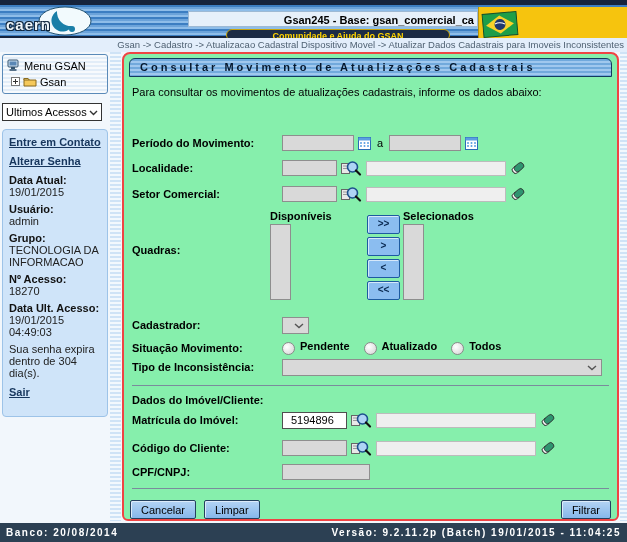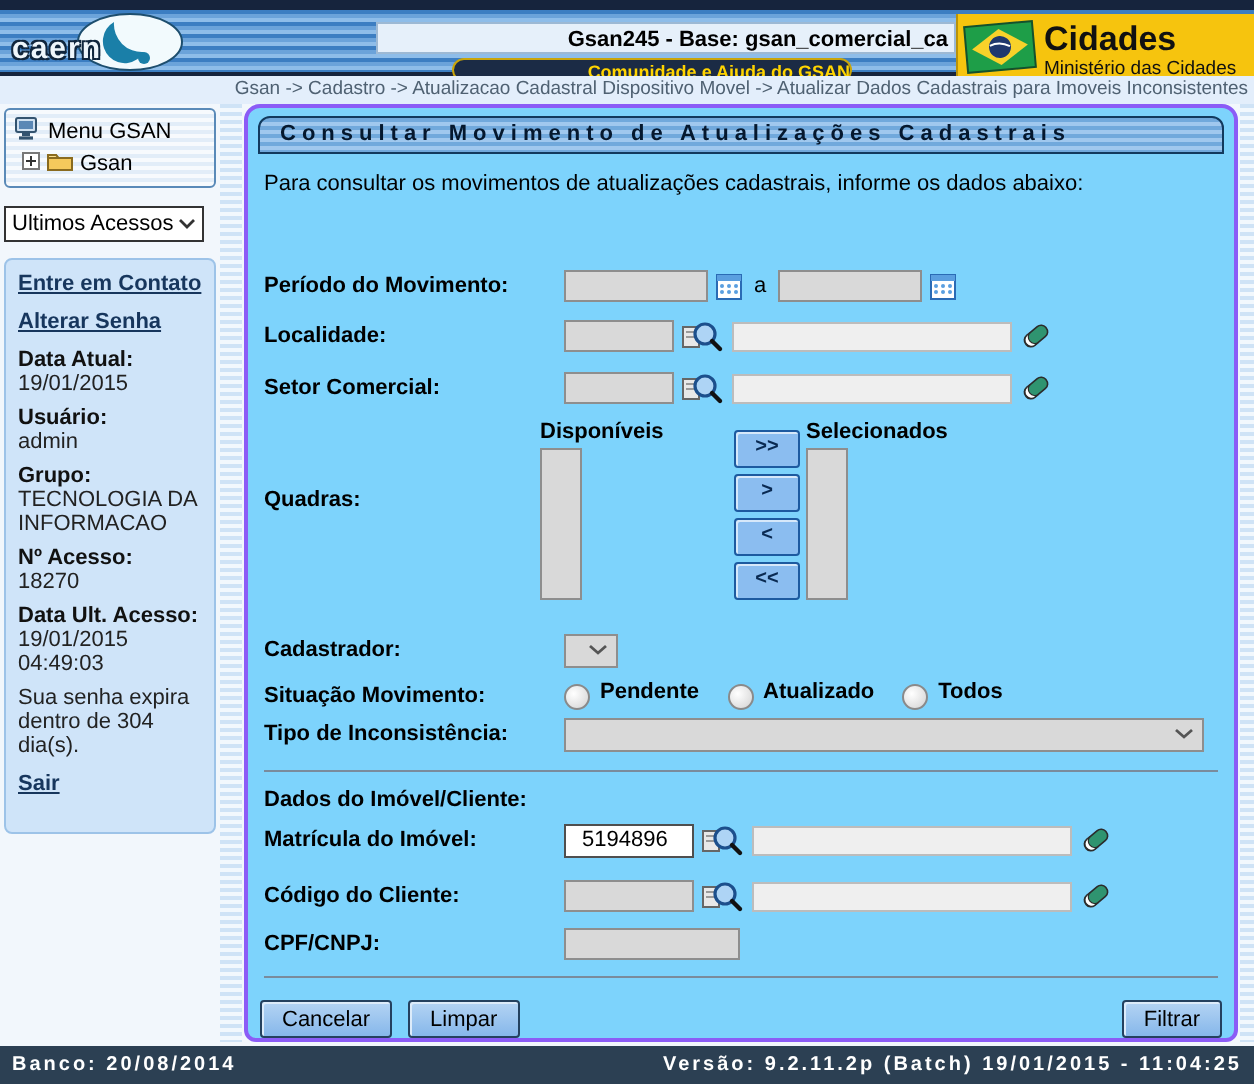--- a/index.html
+++ b/index.html
@@ -9,22 +9,22 @@
   
   .topbar{position:absolute;left:0;top:0;width:627px;height:38px;
     background:repeating-linear-gradient(180deg,#3c7ec2 0 2px,#6ba3da 2px 4px,#8ebde9 4px 6px);
     border-top:5px solid #16243d;border-bottom:2px solid #16243d;box-sizing:border-box;}
   .caern-logo{position:absolute;left:2px;top:0;width:120px;height:38px;}
   .caern-ellipse{position:absolute;left:35px;top:1px;}
   .caern-text{position:absolute;left:4px;top:11px;font-weight:bold;font-size:15px;letter-spacing:1px;color:#eef6fb;
     text-shadow:1px 1px 0 #10263d,-1px -1px 0 #10263d,1px -1px 0 #10263d,-1px 1px 0 #10263d;}
   .base-box{position:absolute;left:188px;top:6px;width:290px;height:16px;background:#e6f0fa;
     border:1px solid #9db9d4;font-weight:bold;font-size:11px;line-height:16px;text-align:right;padding-right:3px;box-sizing:border-box;}
-  .community-pill{position:absolute;left:226px;top:24px;width:200px;height:12px;background:#1b2b45;border-radius:6px;
-    color:#ffd400;font-weight:bold;font-size:9px;line-height:12px;text-align:right;border:1px solid #c9a50a;box-sizing:border-box;}
+  .community-pill{position:absolute;left:226px;top:24px;width:224px;height:12px;background:#1b2b45;border-radius:6px;
+    color:#ffd400;font-weight:bold;font-size:9px;line-height:12px;text-align:center;border:1px solid #c9a50a;box-sizing:border-box;}
   .cidades-box{position:absolute;right:0;top:2px;width:149px;height:36px;background:#f6c40e;display:flex;align-items:center;
     border-left:1px solid #b8920a;box-sizing:border-box;padding-left:3px;}
   .cidades-text{margin-left:4px;line-height:1;}
   .cidades-title{font-weight:bold;font-size:17px;color:#111;}
   .cidades-sub{font-size:9.5px;color:#111;margin-top:2px;}
   .breadcrumb{position:absolute;left:0;top:38px;width:627px;height:14px;background:#e3eefb;
     font-size:9.5px;color:#4f6172;line-height:14px;text-align:right;padding-right:3px;box-sizing:border-box;}
 
   
   .frame-strip{position:absolute;top:52px;height:469px;
@@ -42,21 +42,21 @@
     justify-content:space-between;padding:0 3px;box-sizing:border-box;}
   .info-panel{margin-top:8px;background:#cfe4f9;border:1px solid #9dc3e8;border-radius:4px;padding:6px 6px;width:106px;box-sizing:border-box;}
   .info-panel a{display:block;color:#17365d;font-weight:bold;text-decoration:underline;margin-bottom:7px;cursor:pointer;}
   .info-item{margin-bottom:5px;}
   .info-item b{display:block;color:#111;}
   .info-item span{display:block;color:#222;}
   .notice{margin:2px 0 7px 0;color:#222;}
 
   
   .panel{position:absolute;left:122px;top:52px;width:497px;height:469px;box-sizing:border-box;
-    background:#7dd3fc;border:2px solid #8b5cf6;border-radius:8px 8px 6px 6px;}
+    background:#86efac;border:2px solid #ef4444;border-radius:8px 8px 6px 6px;}
   .panel-title{position:absolute;left:5px;right:5px;top:4px;height:19px;
     background:repeating-linear-gradient(180deg,#71a9dc 0 2px,#a0c8ee 2px 4px);
     border:1px solid #123a5e;border-radius:6px 6px 0 0;box-sizing:border-box;
     font-weight:bold;font-size:11px;letter-spacing:3px;line-height:17px;padding-left:10px;color:#05182e;}
   .desc{position:absolute;left:8px;top:32px;font-size:11px;}
   .row{position:absolute;left:8px;right:6px;height:20px;display:flex;align-items:center;}
   .flabel{width:150px;font-weight:bold;font-size:11px;flex-shrink:0;}
   .req{color:#d00000;font-weight:bold;}
   .ctrl{display:flex;align-items:center;}
   .gsel{background:#d9d9d9;border:1px solid #8e8e8e;height:17px;display:flex;align-items:center;justify-content:flex-end;
@@ -110,24 +110,20 @@
     <div class="community-pill">Comunidade e Ajuda do GSAN</div>
     <div class="cidades-box">
       <span>
         <svg width="36" height="27" viewBox="0 0 36 27" style="transform:rotate(-5deg);">
           <rect x="1" y="2" width="34" height="23" fill="#1e9e48" stroke="#14512c"></rect>
           <polygon points="18,4.5 32,13.5 18,22.5 4,13.5" fill="#f8d22a"></polygon>
           <circle cx="18" cy="13.5" r="5.5" fill="#20386e"></circle>
           <path d="M13 12.5 q5 -2 10 1" stroke="#fff" stroke-width="1" fill="none"></path>
         </svg>
       </span>
-      <div class="cidades-text">
-        <div class="cidades-title">Cidades</div>
-        <div class="cidades-sub">Ministério das Cidades</div>
-      </div>
     </div>
   </div>
   <div class="breadcrumb">Gsan -&gt; Cadastro -&gt; Atualizacao Cadastral Dispositivo Movel -&gt; Atualizar Dados Cadastrais para Imoveis Inconsistentes</div>
 
   <div class="frame-strip left"></div>
   <div class="frame-strip right"></div>
 
   <aside class="sidebar">
     <div class="menu-box">
       <div class="menu-row">

